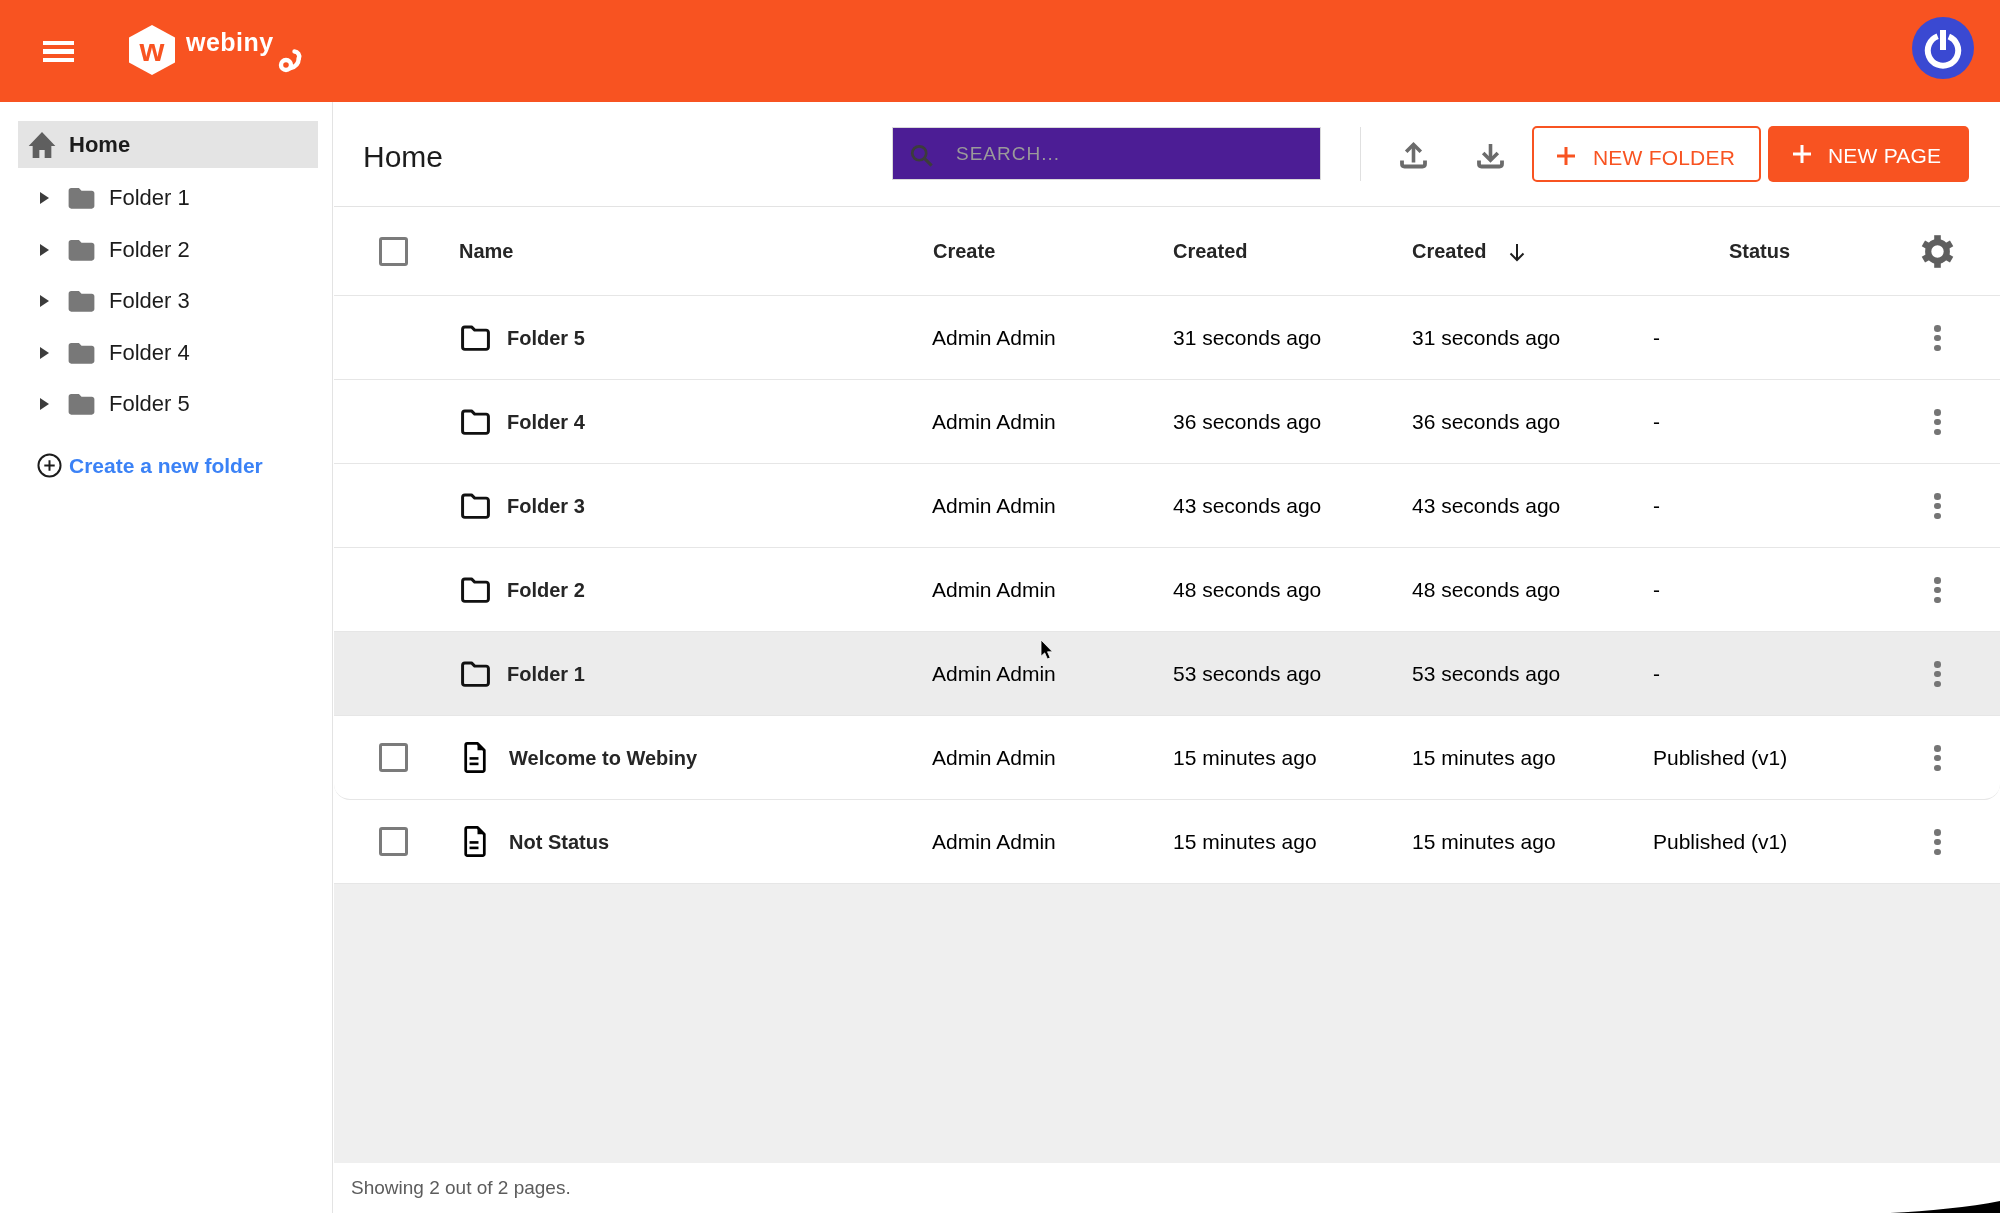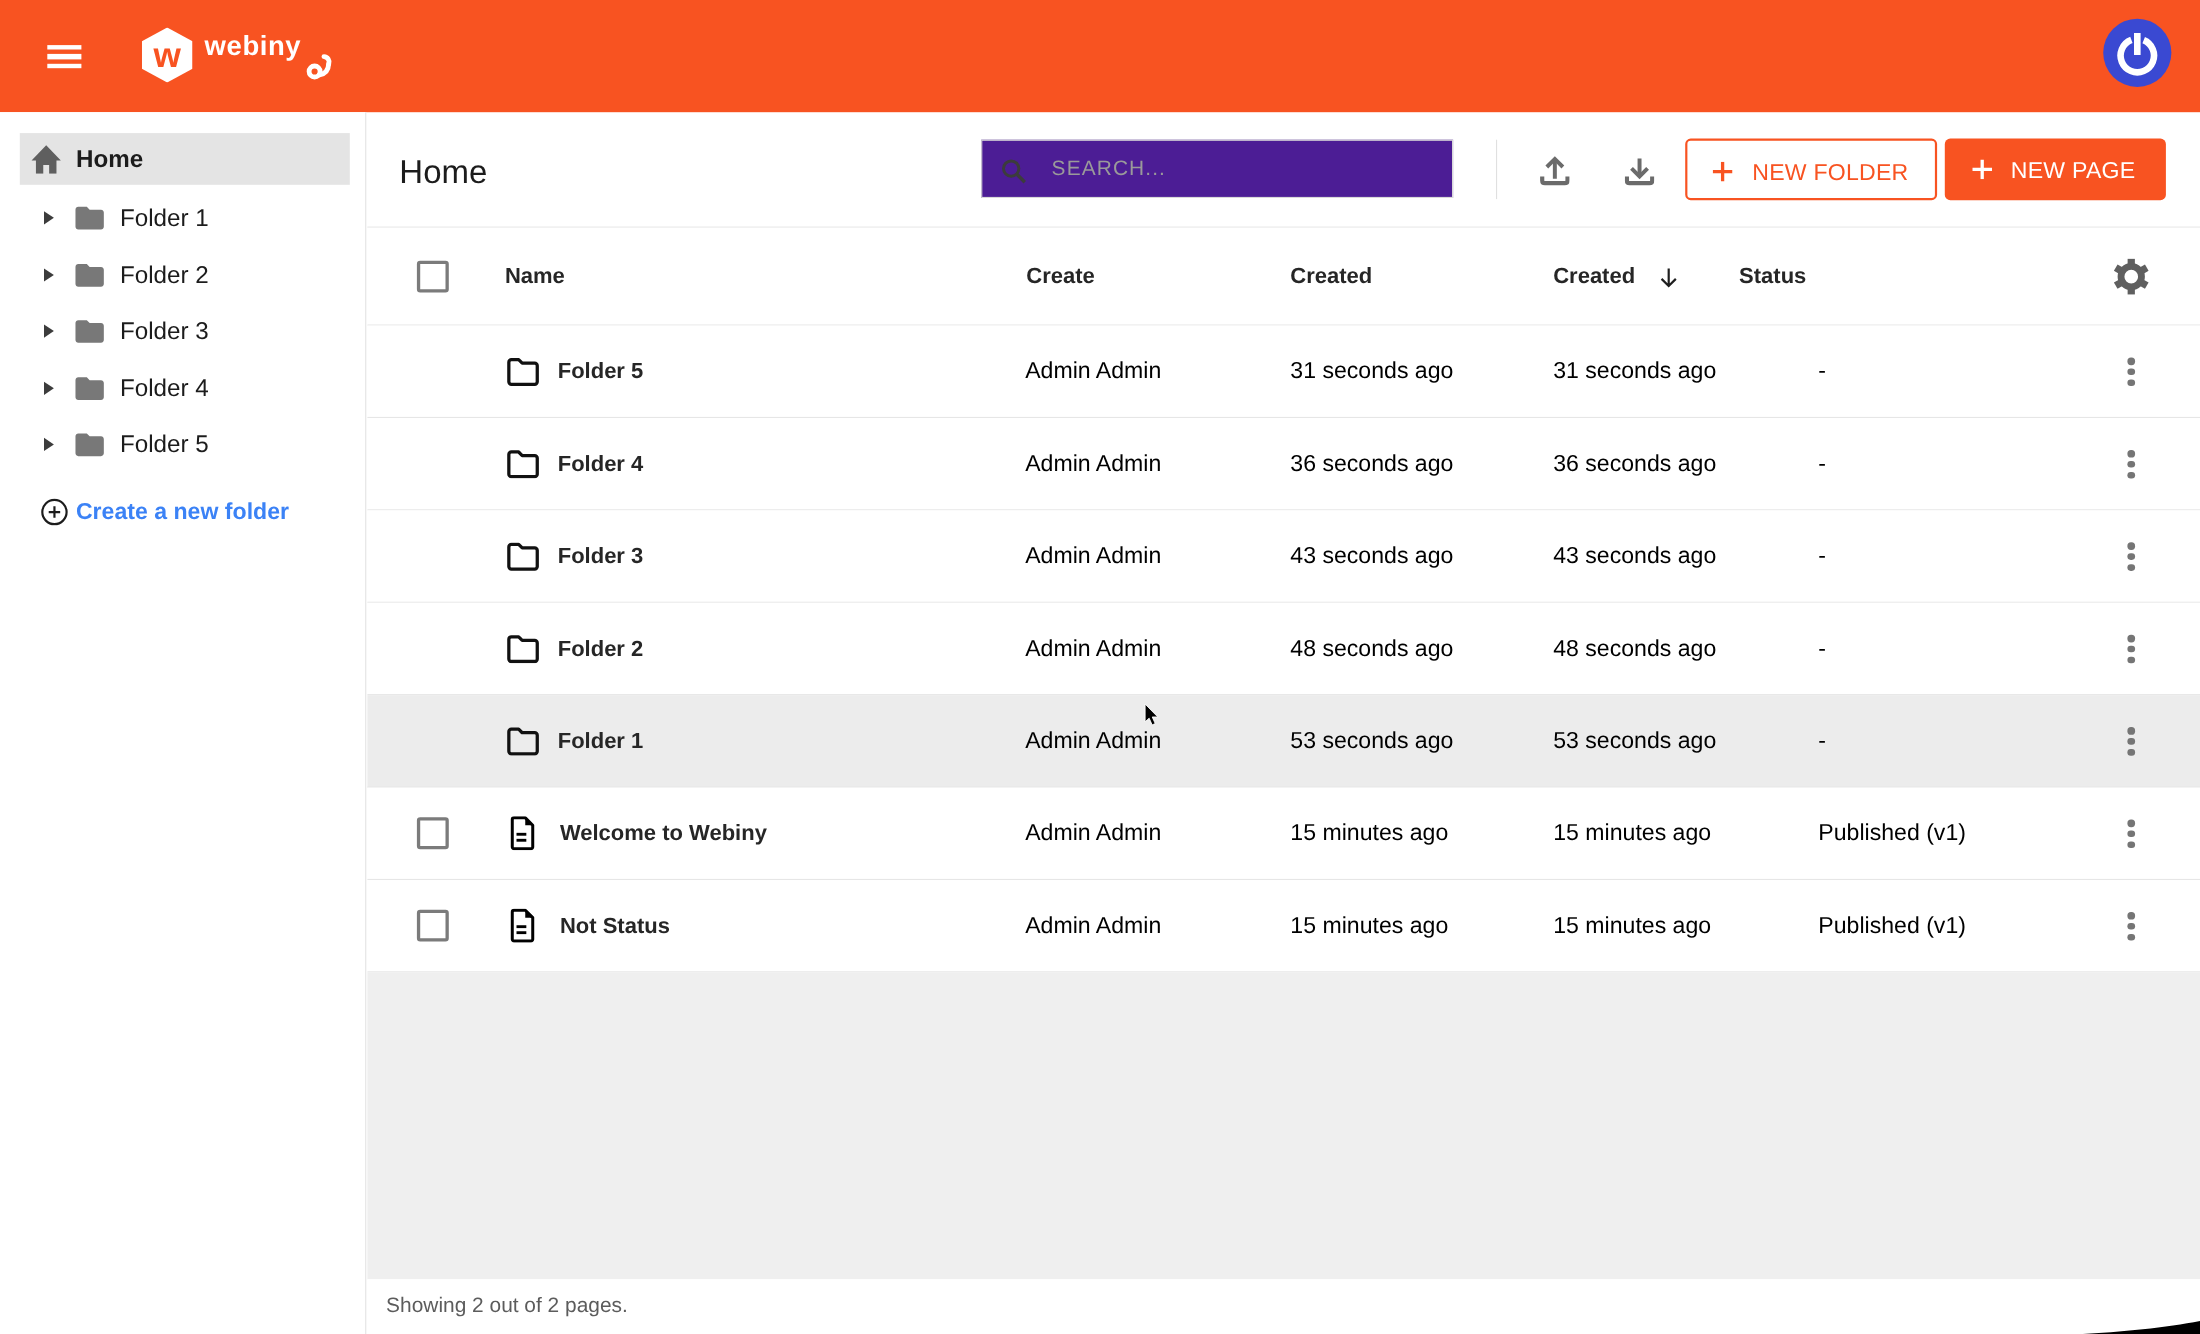--- a/index.html
+++ b/index.html
@@ -162,21 +162,21 @@
 
 <div class="thead">
   <div class="cbox" style="top:30px;"></div>
   <div class="lbl" style="left:125px;">Name</div>
   <div class="lbl" style="left:599px;">Create</div>
   <div class="lbl" style="left:839px;">Created</div>
   <div class="lbl" style="left:1078px;">Created</div>
   <svg class="abs" style="left:1174px; top:36px;" width="18" height="20" viewBox="0 0 18 20">
     <path d="M9 1v16M2.5 10.5L9 17l6.5-6.5" fill="none" stroke="#1f1f1f" stroke-width="2"></path>
   </svg>
-  <div class="lbl" style="left:1247px;text-align:right;">Status</div>
+  <div class="lbl" style="left:1395px;text-align:right;">Status</div>
   <svg class="abs" style="left:1587px; top:28px;" width="33" height="33" viewBox="-16.5 -16.5 33 33">
     <circle r="9.3" fill="none" stroke="#5f5f5f" stroke-width="6.2"></circle>
     <g fill="#5f5f5f">
       <rect x="-3.3" y="-16.3" width="6.6" height="5.6"></rect>
       <rect x="-3.3" y="-16.3" width="6.6" height="5.6" transform="rotate(60)"></rect>
       <rect x="-3.3" y="-16.3" width="6.6" height="5.6" transform="rotate(120)"></rect>
       <rect x="-3.3" y="-16.3" width="6.6" height="5.6" transform="rotate(180)"></rect>
       <rect x="-3.3" y="-16.3" width="6.6" height="5.6" transform="rotate(240)"></rect>
       <rect x="-3.3" y="-16.3" width="6.6" height="5.6" transform="rotate(300)"></rect>
     </g>
@@ -251,21 +251,21 @@
   <div class="cell" style="left:598px;">Admin Admin</div>
   <div class="cell" style="left:839px;">53 seconds ago</div>
   <div class="cell" style="left:1078px;">53 seconds ago</div>
   <div class="cell" style="left:1319px;">-</div>
   <div class="dots" style="top:29px;">
       <div></div>
       <div></div>
       <div></div>
     </div>
 </div>
-<div class="row" style="top:716px;">
+<div class="row" style="top:716px;border-radius:16px;">
   <div class="cbox" style="top:27px;"></div>
   <svg class="abs" style="left:129px; top:26px;" width="25" height="31" viewBox="0 0 20 25">
     <path d="M3.4 1.2h8.3l5.4 5.4v15.9a1.3 1.3 0 0 1-1.3 1.3H3.4a1.3 1.3 0 0 1-1.3-1.3V2.5a1.3 1.3 0 0 1 1.3-1.3z" fill="none" stroke="#000" stroke-width="2.2" stroke-linejoin="round"></path>
     <path d="M11.6 1.2l5.5 5.5h-5.5z" fill="#000"></path>
     <rect x="5.2" y="12.2" width="7.2" height="2.1" fill="#000"></rect>
     <rect x="5.2" y="16.6" width="7.2" height="2.1" fill="#000"></rect>
   </svg>
   <div class="cell name" style="left:175px;">Welcome to Webiny</div>
   <div class="cell" style="left:598px;">Admin Admin</div>
   <div class="cell" style="left:839px;">15 minutes ago</div>

